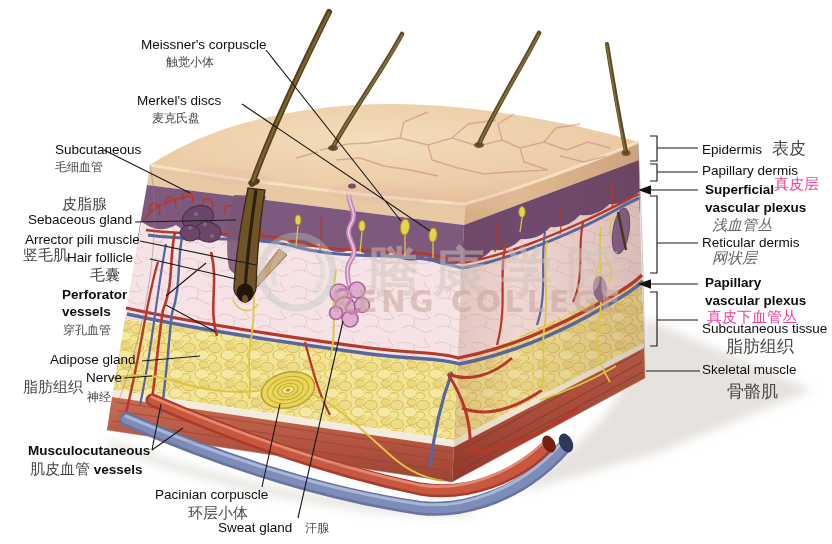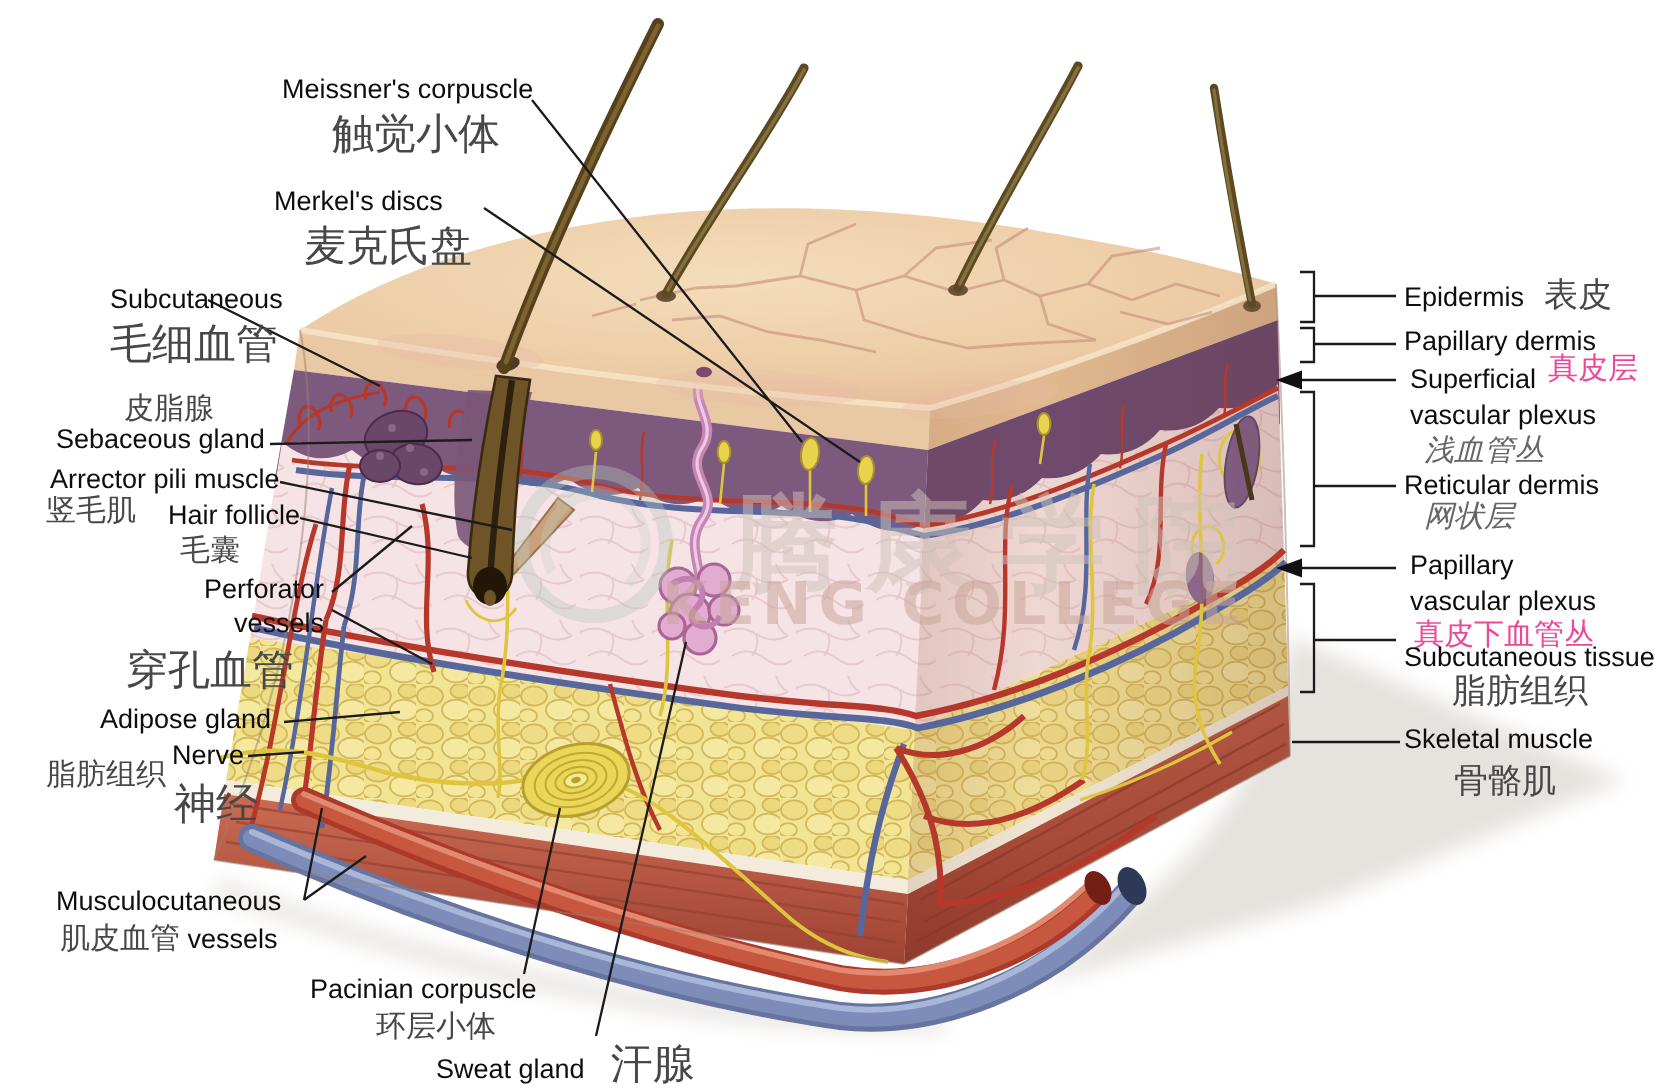--- a/index.html
+++ b/index.html
@@ -1,26 +1,26 @@
 <!DOCTYPE html>
 <html><head>
 <meta charset="utf-8">
 <style>
   html,body{margin:0;padding:0;background:#ffffff;}
   #stage{position:relative;width:832px;height:544px;background:#ffffff;overflow:hidden;
          font-family:"Liberation Sans",sans-serif;}
   #art{position:absolute;left:0;top:0;z-index:1;display:block;}
   .lbl{position:absolute;white-space:nowrap;z-index:3;color:#0d0d0d;font-size:13.5px;line-height:1.05;}
-  .b{font-weight:normal;}
+  .b{font-weight:bold;}
   .cn{font-family:"DejaVu Sans",sans-serif;color:#474747;font-size:15px;}
   .cn14{font-size:15px;color:#ec4899;}
   .cn15g{font-size:15px;color:#666;font-style:italic;}
-  .cn16{font-size:21px;}
+  .cn16{font-size:12px;}
   .cn17{font-size:17px;}
-  .ra{text-align:right;width:100px;}
+  .ra{text-align:left;width:100px;}
   svg text{font-family:"DejaVu Sans","Liberation Sans",sans-serif;}
 </style>
 </head>
 <body>
 
 <div id="stage">
 
 <svg id="art" width="832" height="544" viewBox="0 0 832 544">
   <defs>
     <filter id="soft" x="-30%" y="-30%" width="160%" height="160%">
@@ -236,21 +236,21 @@
 <div class="lbl cn cn16" style="left:166px;top:56px">触觉小体</div>
 <div class="lbl" style="left:137px;top:94px">Merkel's discs</div>
 <div class="lbl cn cn16" style="left:152px;top:112px">麦克氏盘</div>
 
 <div class="lbl" style="left:55px;top:143px">Subcutaneous</div>
 <div class="lbl cn cn16" style="left:55px;top:161px">毛细血管</div>
 <div class="lbl cn" style="left:62px;top:197px">皮脂腺</div>
 <div class="lbl" style="left:28px;top:213px">Sebaceous gland</div>
 <div class="lbl" style="left:25px;top:233px">Arrector pili muscle</div>
 <div class="lbl cn" style="left:23px;top:248px">竖毛肌</div>
-<div class="lbl" style="left:84px;top:251px">Hair follicle</div>
+<div class="lbl" style="left:67px;top:251px">Hair follicle</div>
 <div class="lbl cn" style="left:90px;top:268px">毛囊</div>
 <div class="lbl b ra" style="left:62px;top:288px">Perforator</div>
 <div class="lbl b ra" style="left:62px;top:305px">vessels</div>
 <div class="lbl cn cn16" style="left:63px;top:324px">穿孔血管</div>
 <div class="lbl" style="left:50px;top:353px">Adipose gland</div>
 <div class="lbl cn" style="left:23px;top:380px">脂肪组织</div>
 <div class="lbl" style="left:86px;top:371px">Nerve</div>
 <div class="lbl cn cn16" style="left:87px;top:391px">神经</div>
 <div class="lbl b" style="left:28px;top:444px">Musculocutaneous</div>
 <div class="lbl" style="left:30px;top:462px"><span class="cn">肌皮血管</span> <span class="b">vessels</span></div>

